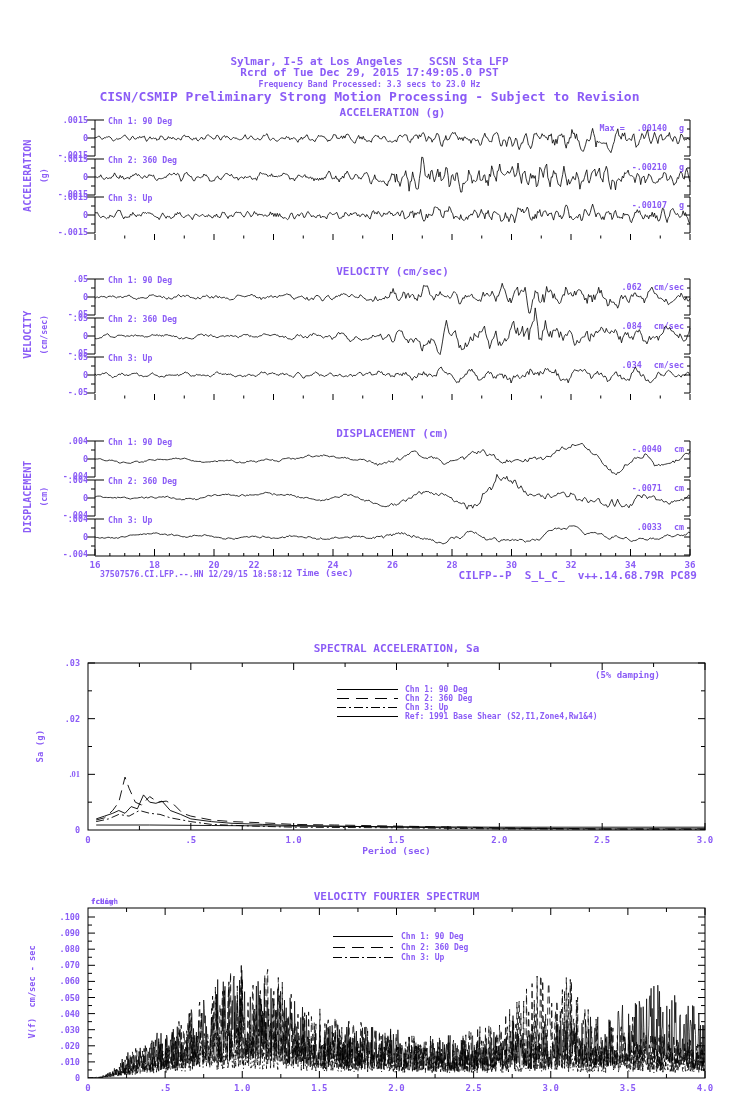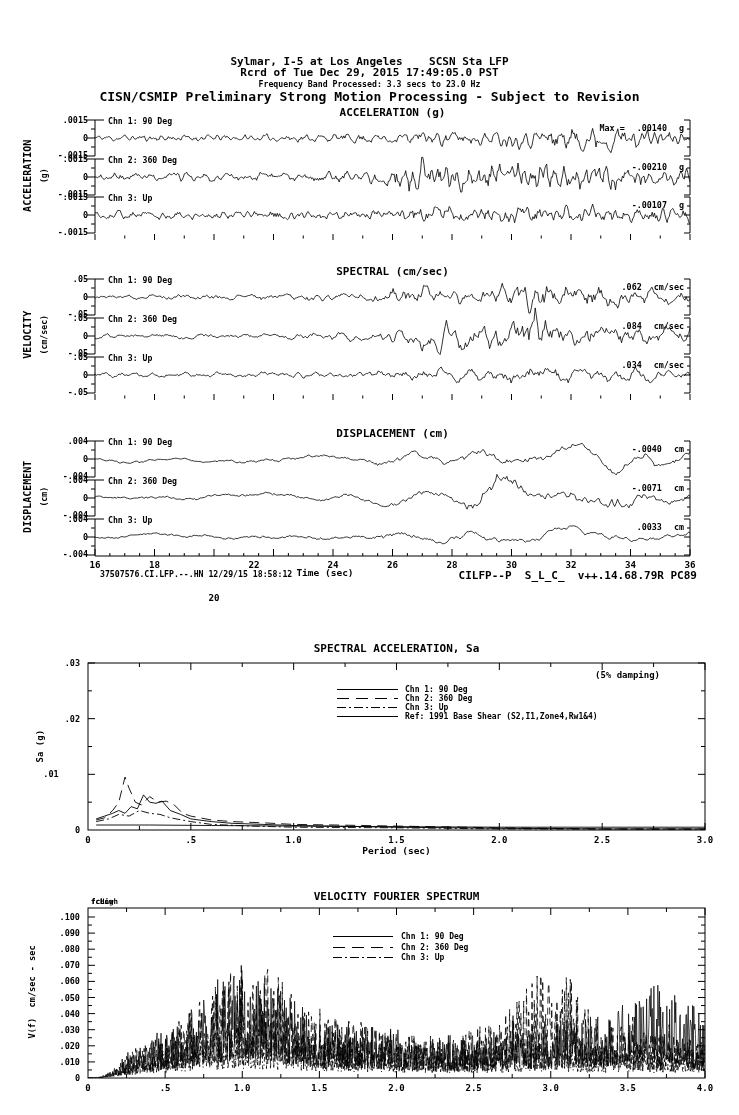--- a/index.html
+++ b/index.html
@@ -1,16 +1,16 @@
 <!DOCTYPE html>
 <html><head>
 <meta charset="utf-8">
 <style>
   html,body{margin:0;padding:0;background:#fff}
-  .page{position:relative;width:739px;height:1115px;background:#ffffff;color:#000000;
+  .page{position:relative;width:739px;height:1115px;background:#ffffff;color:#8b5cf6;
         font-family:"DejaVu Sans Mono",monospace;font-weight:700;overflow:hidden}
   .abs{position:absolute;white-space:pre;line-height:1.15}
   .ctr{text-align:center}
   .rt{transform:rotate(-90deg)}
   .peak{position:absolute;left:545px;width:139px;display:flex;justify-content:flex-end;
         gap:12px;font-size:8.4px;white-space:pre}
   .tick-label{position:absolute;white-space:pre}
   svg{position:absolute;left:0;top:0;pointer-events:none}
 </style>
 </head>
@@ -36,21 +36,21 @@
   </div>
   <div class="peak" style="top:162px">
     <span>-.00210</span>
     <span>g</span>
   </div>
   <div class="peak" style="top:200px">
     <span>-.00107</span>
     <span>g</span>
   </div>
 
-  <div class="abs ctr" style="left:95px;top:266px;width:595px;font-size:11px">SPECTRAL (cm/sec)</div>
+  <div class="abs ctr" style="left:95px;top:266px;width:595px;font-size:11px">VELOCITY (cm/sec)</div>
   <div class="abs ctr rt" style="left:-42px;top:329px;width:140px;font-size:10px">VELOCITY</div>
   <div class="abs ctr rt" style="left:5px;top:330px;width:80px;font-size:8.2px">(cm/sec)</div>
   <div class="abs" style="left:108px;top:276px;font-size:8.2px">Chn 1: 90 Deg</div>
   <div class="abs" style="left:108px;top:315px;font-size:8.2px">Chn 2: 360 Deg</div>
   <div class="abs" style="left:108px;top:354px;font-size:8.2px">Chn 3: Up</div>
   <div class="peak" style="top:282px">
     <span>.062</span>
     <span>cm/sec</span>
   </div>
   <div class="peak" style="top:321px">
@@ -463,39 +463,39 @@
     <div class="tick-label" style="left: 30px; top: 454px; width: 58px; text-align: right; font-size: 8.4px;">0</div>
     <div class="tick-label" style="left: 30px; top: 471px; width: 58px; text-align: right; font-size: 8.4px;">-.004</div>
     <div class="tick-label" style="left: 30px; top: 475px; width: 58px; text-align: right; font-size: 8.4px;">.004</div>
     <div class="tick-label" style="left: 30px; top: 493px; width: 58px; text-align: right; font-size: 8.4px;">0</div>
     <div class="tick-label" style="left: 30px; top: 510px; width: 58px; text-align: right; font-size: 8.4px;">-.004</div>
     <div class="tick-label" style="left: 30px; top: 514px; width: 58px; text-align: right; font-size: 8.4px;">.004</div>
     <div class="tick-label" style="left: 30px; top: 532px; width: 58px; text-align: right; font-size: 8.4px;">0</div>
     <div class="tick-label" style="left: 30px; top: 549px; width: 58px; text-align: right; font-size: 8.4px;">-.004</div>
     <div class="tick-label" style="left: 70px; top: 559px; width: 50px; text-align: center; font-size: 9.2px;">16</div>
     <div class="tick-label" style="left: 129.5px; top: 559px; width: 50px; text-align: center; font-size: 9.2px;">18</div>
-    <div class="tick-label" style="left: 189px; top: 559px; width: 50px; text-align: center; font-size: 9.2px; margin-top: 33px;">20</div>
+    <div class="tick-label" style="left: 189px; top: 559px; width: 50px; text-align: center; font-size: 9.2px;">20</div>
     <div class="tick-label" style="left: 248.5px; top: 559px; width: 50px; font-size: 9.2px;">22</div>
     <div class="tick-label" style="left: 308px; top: 559px; width: 50px; text-align: center; font-size: 9.2px;">24</div>
     <div class="tick-label" style="left: 367.5px; top: 559px; width: 50px; text-align: center; font-size: 9.2px;">26</div>
     <div class="tick-label" style="left: 427px; top: 559px; width: 50px; text-align: center; font-size: 9.2px;">28</div>
     <div class="tick-label" style="left: 486.5px; top: 559px; width: 50px; text-align: center; font-size: 9.2px;">30</div>
     <div class="tick-label" style="left: 546px; top: 559px; width: 50px; text-align: center; font-size: 9.2px;">32</div>
     <div class="tick-label" style="left: 605.5px; top: 559px; width: 50px; text-align: center; font-size: 9.2px;">34</div>
     <div class="tick-label" style="left: 665px; top: 559px; width: 50px; text-align: center; font-size: 9.2px;">36</div>
     <div class="tick-label" style="left: 63px; top: 835px; width: 50px; text-align: center; font-size: 9px;">0</div>
     <div class="tick-label" style="left: 165.833px; top: 835px; width: 50px; text-align: center; font-size: 9px;">.5</div>
     <div class="tick-label" style="left: 268.667px; top: 835px; width: 50px; text-align: center; font-size: 9px;">1.0</div>
     <div class="tick-label" style="left: 371.5px; top: 835px; width: 50px; text-align: center; font-size: 9px;">1.5</div>
     <div class="tick-label" style="left: 474.333px; top: 835px; width: 50px; text-align: center; font-size: 9px;">2.0</div>
     <div class="tick-label" style="left: 577.167px; top: 835px; width: 50px; text-align: center; font-size: 9px;">2.5</div>
     <div class="tick-label" style="left: 680px; top: 835px; width: 50px; text-align: center; font-size: 9px;">3.0</div>
     <div class="tick-label" style="left: 22px; top: 658px; width: 58px; text-align: right; font-size: 8.5px;">.03</div>
     <div class="tick-label" style="left: 22px; top: 713.667px; width: 58px; text-align: right; font-size: 8.5px;">.02</div>
-    <div class="tick-label" style="left: 22px; top: 769.333px; width: 58px; text-align: center; font-size: 8.5px;">.01</div>
+    <div class="tick-label" style="left: 22px; top: 769.333px; width: 58px; text-align: right; font-size: 8.5px; font-family: Liberation Serif, serif;">.01</div>
     <div class="tick-label" style="left: 22px; top: 825px; width: 58px; text-align: right; font-size: 8.5px;">0</div>
     <div class="tick-label" style="left: 63px; top: 1083px; width: 50px; text-align: center; font-size: 9px;">0</div>
     <div class="tick-label" style="left: 140.125px; top: 1083px; width: 50px; text-align: center; font-size: 9px;">.5</div>
     <div class="tick-label" style="left: 217.25px; top: 1083px; width: 50px; text-align: center; font-size: 9px;">1.0</div>
     <div class="tick-label" style="left: 294.375px; top: 1083px; width: 50px; text-align: center; font-size: 9px;">1.5</div>
     <div class="tick-label" style="left: 371.5px; top: 1083px; width: 50px; text-align: center; font-size: 9px;">2.0</div>
     <div class="tick-label" style="left: 448.625px; top: 1083px; width: 50px; text-align: center; font-size: 9px;">2.5</div>
     <div class="tick-label" style="left: 525.75px; top: 1083px; width: 50px; text-align: center; font-size: 9px;">3.0</div>
     <div class="tick-label" style="left: 602.875px; top: 1083px; width: 50px; text-align: center; font-size: 9px;">3.5</div>
     <div class="tick-label" style="left: 680px; top: 1083px; width: 50px; text-align: center; font-size: 9px;">4.0</div>

